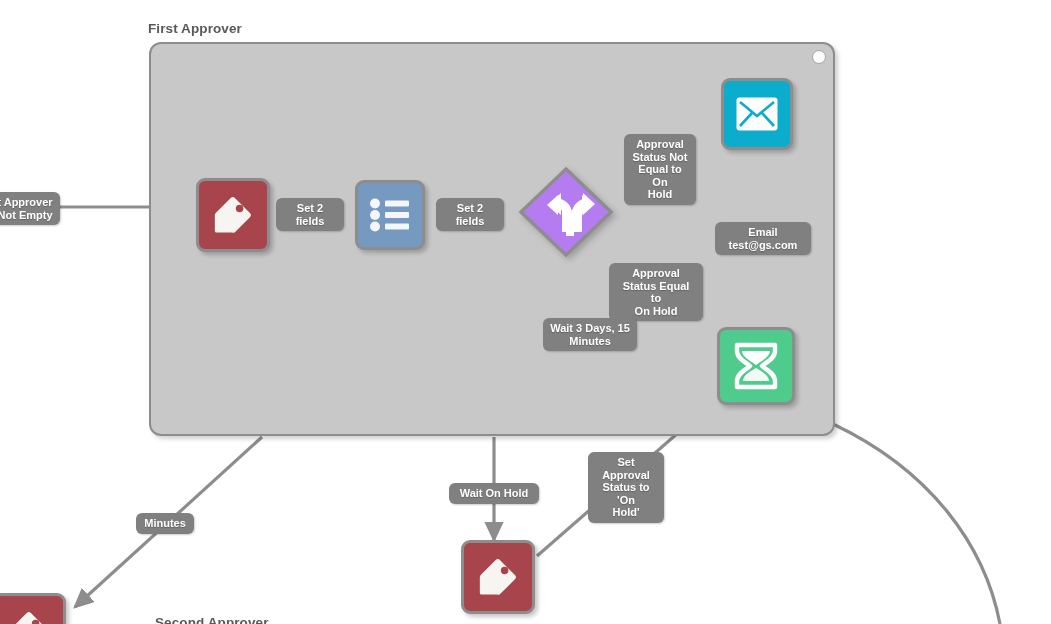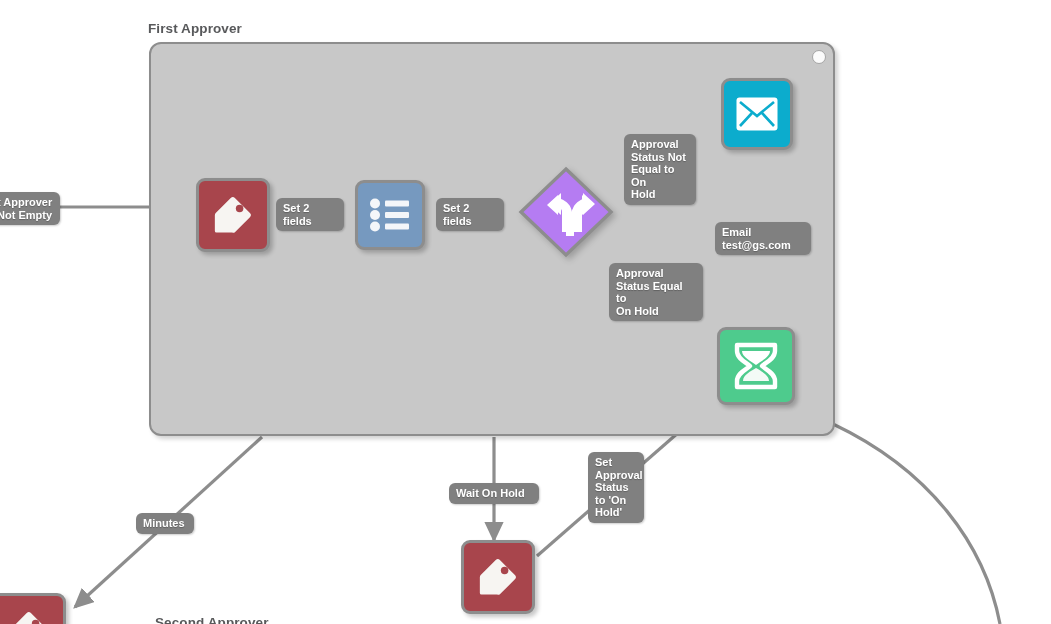--- a/index.html
+++ b/index.html
@@ -76,21 +76,21 @@
   
   .edge-label {
     position: absolute;
     background: #808080;
     color: #ffffff;
     font-size: 11px;
     font-weight: bold;
     line-height: 12.5px;
     border-radius: 6px;
     padding: 4px 7px;
-    text-align: left;
+    text-align: center;
     box-sizing: border-box;
     box-shadow: 1px 1px 2px rgba(0,0,0,0.2);
     text-shadow: 0 1px 1px rgba(0,0,0,0.25);
     white-space: pre-line;
   }
 </style>
 </head>
 <body>
 
 <div id="canvas">
@@ -221,22 +221,24 @@
 Equal to On
 Hold</div>
 
   <div class="edge-label" style="left:715px; top:222px; width:96px;">Email
 test@gs.com</div>
 
   <div class="edge-label" style="left:609px; top:263px; width:94px;">Approval
 Status Equal to
 On Hold</div>
 
+  <div class="edge-label" style="left:543px; top:318px; width:94px;">Wait 3 Days, 15
+Minutes</div>
 
   <div class="edge-label" style="left:449px; top:483px; width:90px;">Wait On Hold</div>
 
-  <div class="edge-label" style="left:588px; top:452px; width:56px;">Set Approval
+  <div class="edge-label" style="left:588px; top:452px; width:76px;">Set Approval
 Status to 'On
 Hold'</div>
 
   <div class="edge-label" style="left:136px; top:513px; width:58px;">Minutes</div>
 
 </div>
 
 </body></html>

